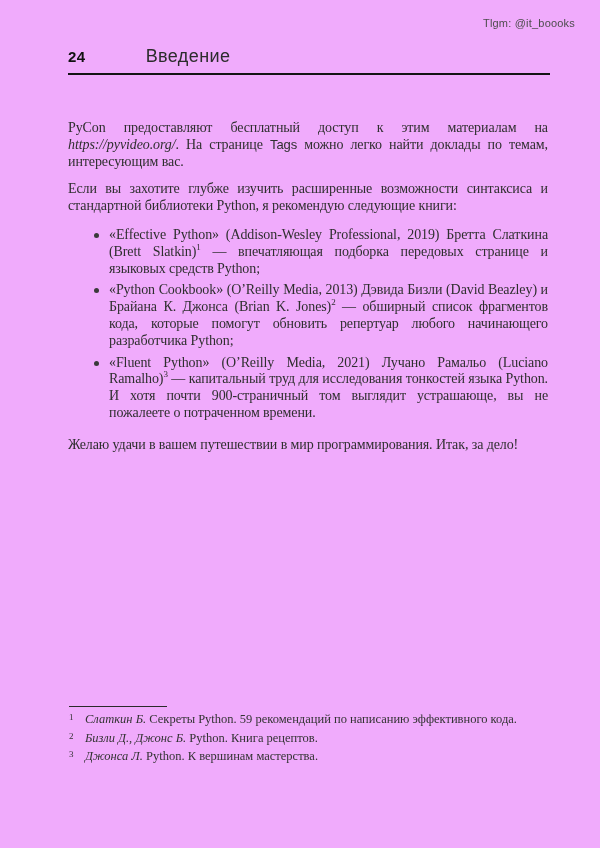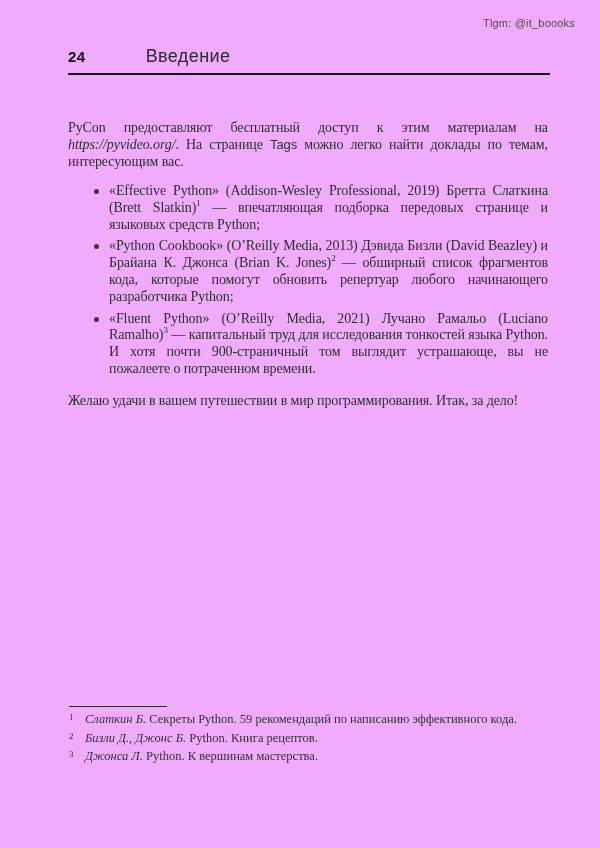--- a/index.html
+++ b/index.html
@@ -137,20 +137,21 @@
     <span class="page-number">24</span>
     <span class="chapter-title">Введение</span>
   </div>
 
   <div class="content">
 
     <p>
       <span>PyCon предоставляют бесплатный доступ к этим материалам на </span><span class="url-italic">https://pyvideo.org/</span><span>. На странице </span><span class="ui-sans">Tags</span><span> можно легко найти доклады по темам, интересующим вас.</span>
     </p>
 
+    <p>Если вы захотите глубже изучить расширенные возможности синтаксиса и стандартной библиотеки Python, я рекомендую следующие книги:</p>
 
     <ul class="book-list">
       <li>
         <span class="bullet-dot"></span><span>«Effective Python» (Addison-Wesley Professional, 2019) Бретта Слаткина (Brett Slatkin)</span><sup class="fn-ref">1</sup><span> — впечатляющая подборка передовых странице и языковых средств Python;</span>
       </li>
       <li>
         <span class="bullet-dot"></span><span>«Python Cookbook» (O’Reilly Media, 2013) Дэвида Бизли (David Beazley) и Брайана К. Джонса (Brian K. Jones)</span><sup class="fn-ref">2</sup><span> — обширный список фрагментов кода, которые помогут обновить репертуар любого начинающего разработчика Python;</span>
       </li>
       <li>
         <span class="bullet-dot"></span><span>«Fluent Python» (O’Reilly Media, 2021) Лучано Рамальо (Luciano Ramalho)</span><sup class="fn-ref">3</sup><span> — капитальный труд для исследования тонкостей языка Python. И хотя почти 900-страничный том выглядит устрашающе, вы не пожалеете о потраченном времени.</span>

